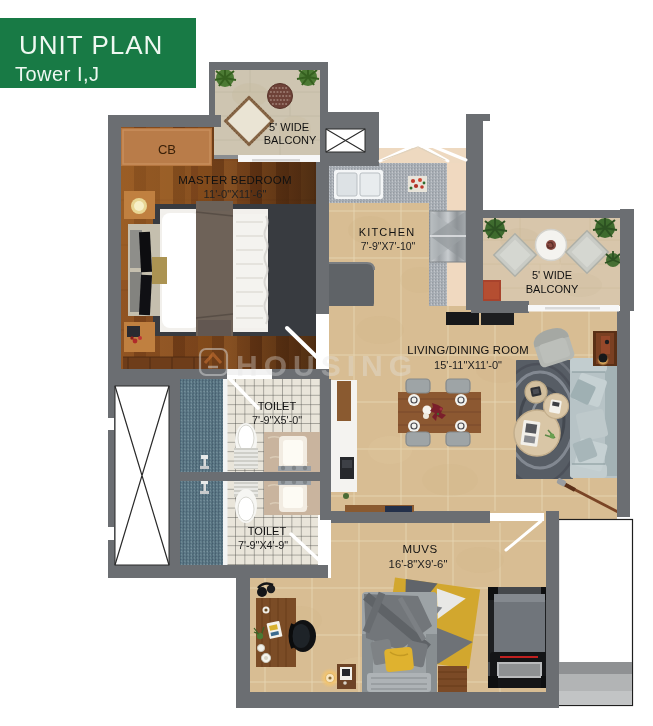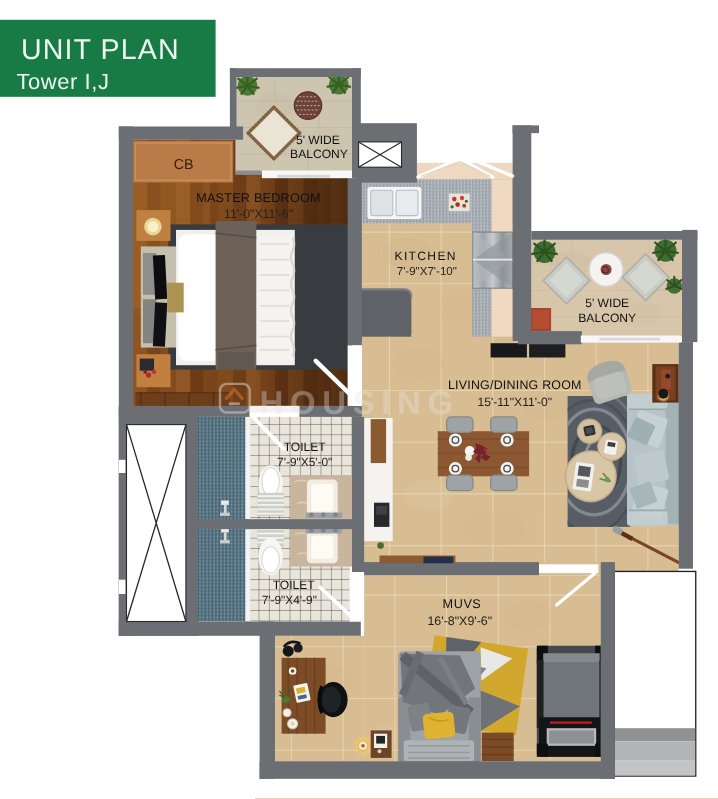--- a/index.html
+++ b/index.html
@@ -1,17 +1,17 @@
 <!DOCTYPE html>
 <html><head>
 <meta charset="utf-8">
 <style>
 html,body{margin:0;padding:0;background:#ffffff;}
 *{font-family:"Liberation Sans",sans-serif;}
-#wrap{position:relative;width:653px;height:726px;overflow:hidden;background:#c2410c;}
+#wrap{position:relative;width:653px;height:726px;overflow:hidden;background:#fca5a5;}
 </style>
 </head>
 <body>
 <div id="wrap">
 <svg width="653" height="726" viewBox="0 0 653 726">
 <defs>
 <pattern id="mosK" width="3" height="3" patternUnits="userSpaceOnUse">
 <rect width="3" height="3" fill="#abb0b6"></rect>
 <rect x="0" y="0" width="1.4" height="1.4" fill="#949aa2"></rect>
 <rect x="1.8" y="0.6" width="1.2" height="1.2" fill="#c6cbd0"></rect>

